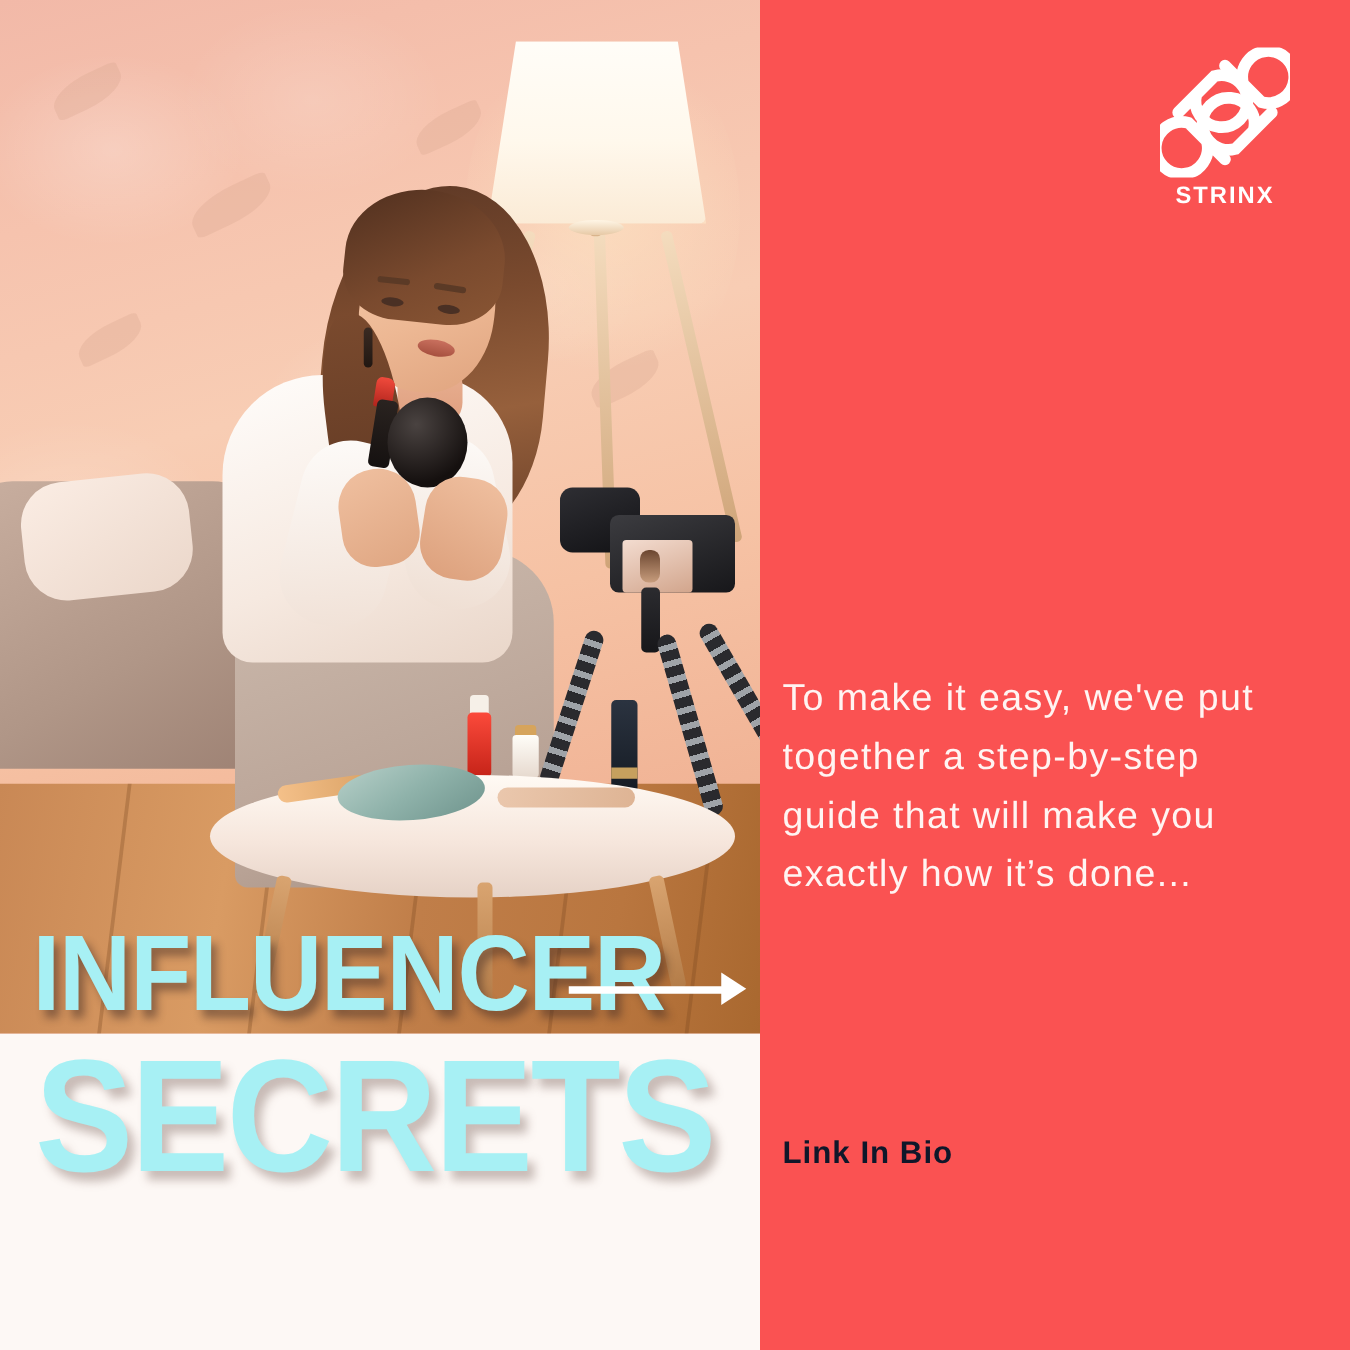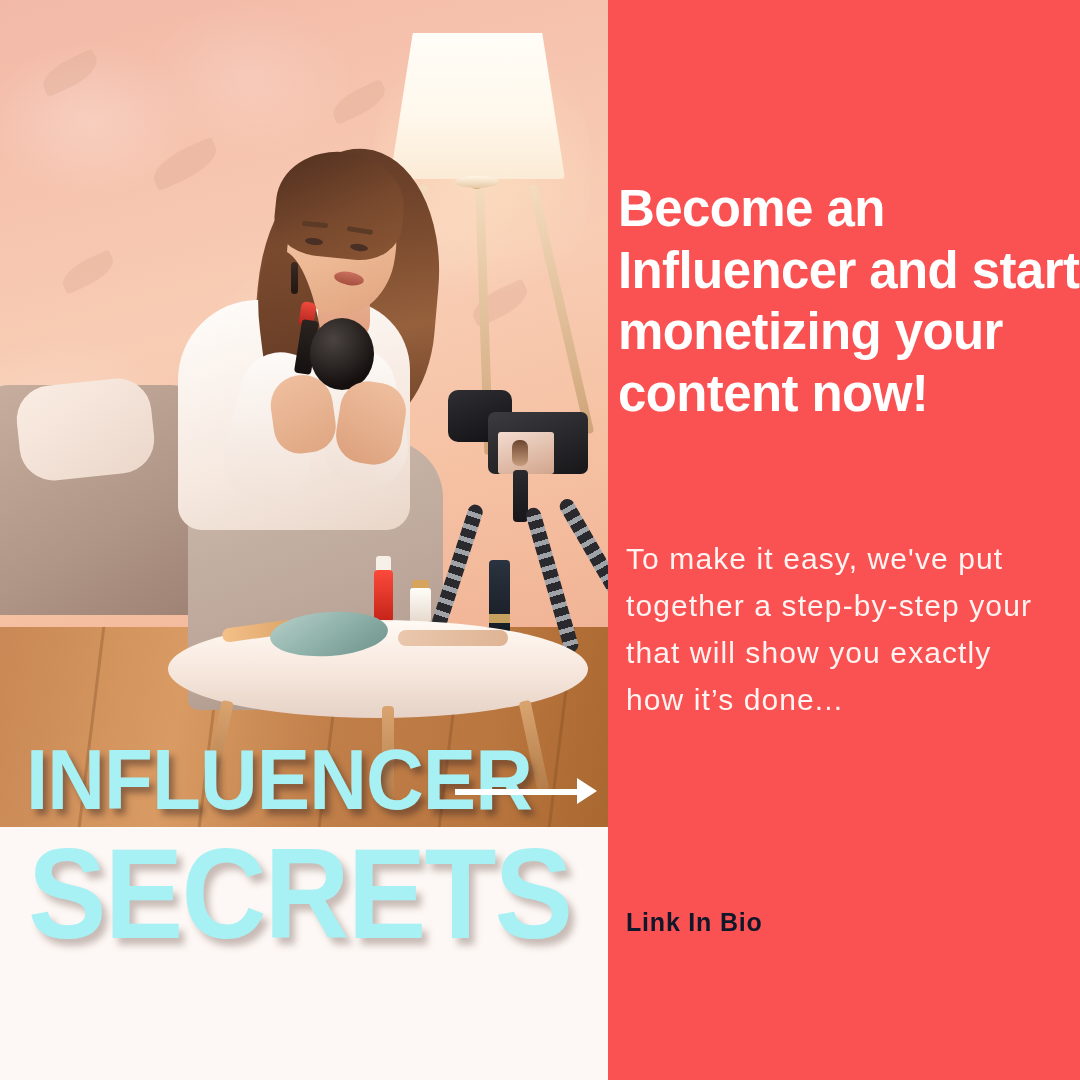--- a/index.html
+++ b/index.html
@@ -269,18 +269,28 @@
   <div class="influencer-word">INFLUENCER</div>
   <div class="secrets-word">SECRETS</div>
 
   <div class="arrow">
     <div class="arrow-line"></div>
     <div class="arrow-head"></div>
   </div>
 
   <div class="red-pane"></div>
 
-
-  <div class="headline">Become an Influencer and start monetizing your content now!</div>
-  <div class="body-copy">To make it easy, we've put together a step-by-step your that will show you exactly how it’s done...</div>
+  <div class="logo-wrap">
+    <svg class="logo-mark" viewBox="0 0 100 100">
+      <g fill="none" stroke="#FFFFFF" stroke-width="9" stroke-linecap="round">
+        <path d="M50 14 L78 42 A20 20 0 1 0 64 28"></path>
+        <path d="M50 86 L22 58 A20 20 0 1 0 36 72"></path>
+        <path d="M86 50 L58 78 A20 20 0 1 1 72 64"></path>
+        <path d="M14 50 L42 22 A20 20 0 1 1 28 36"></path>
+      </g>
+    </svg>
+    <div class="logo-text">STRINX</div>
+  </div>
+
+  <div class="body-copy">To make it easy, we've put together a step-by-step guide that will make you exactly how it’s done...</div>
   <div class="cta">Link In Bio</div>
 
 </div>
 
 </body></html>

